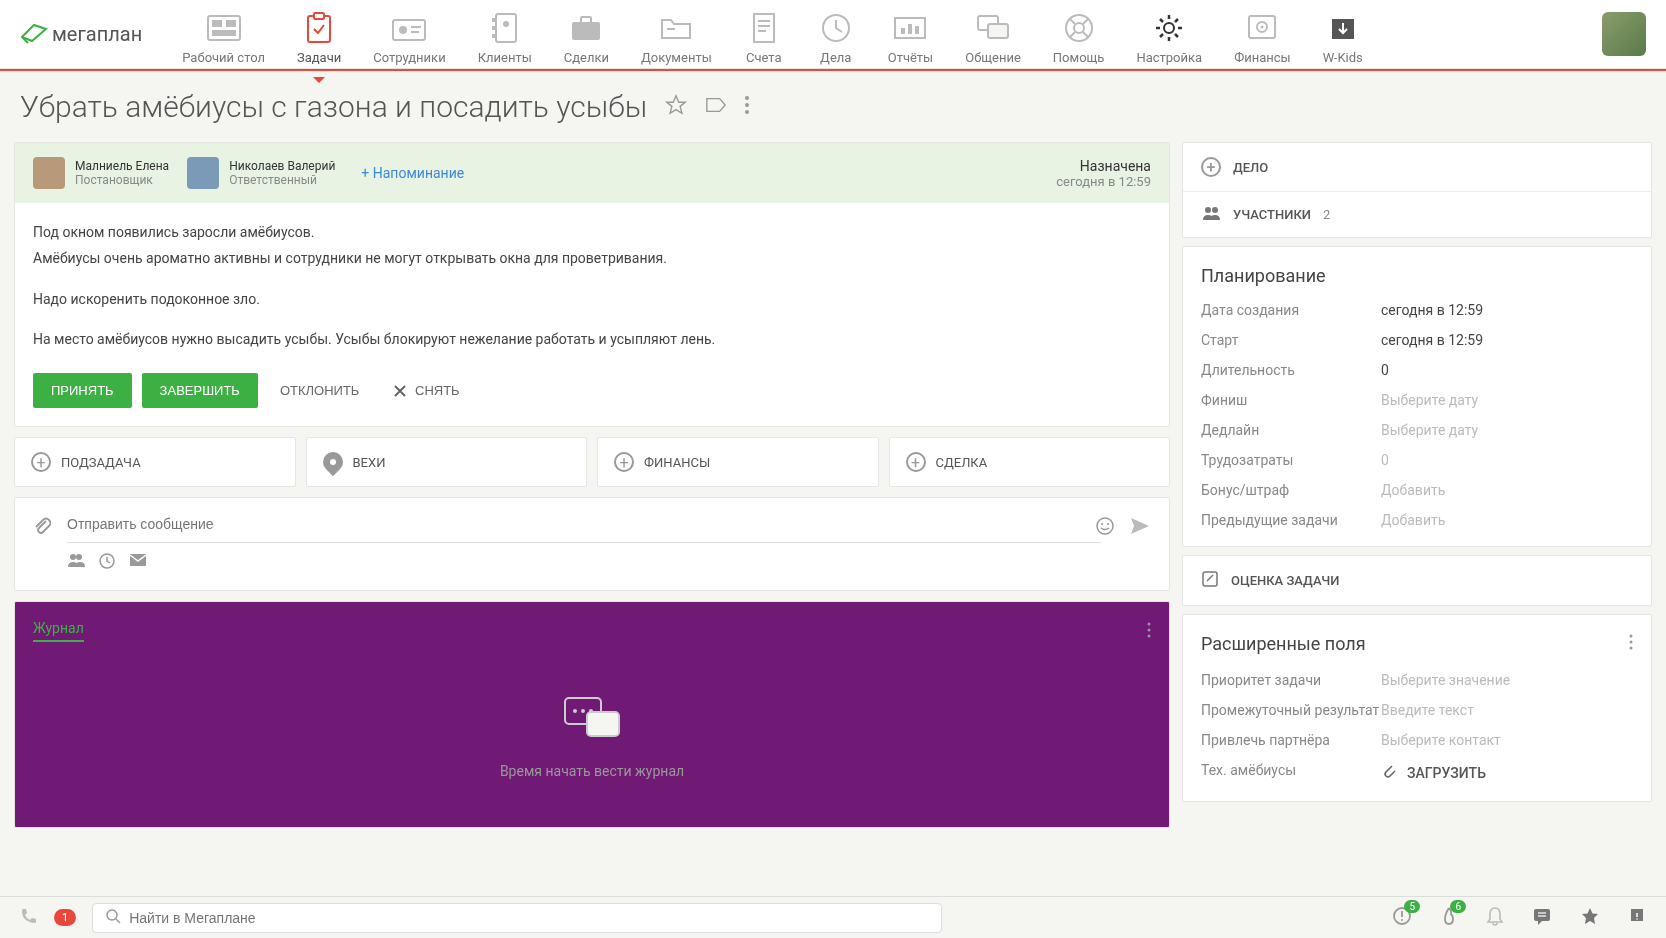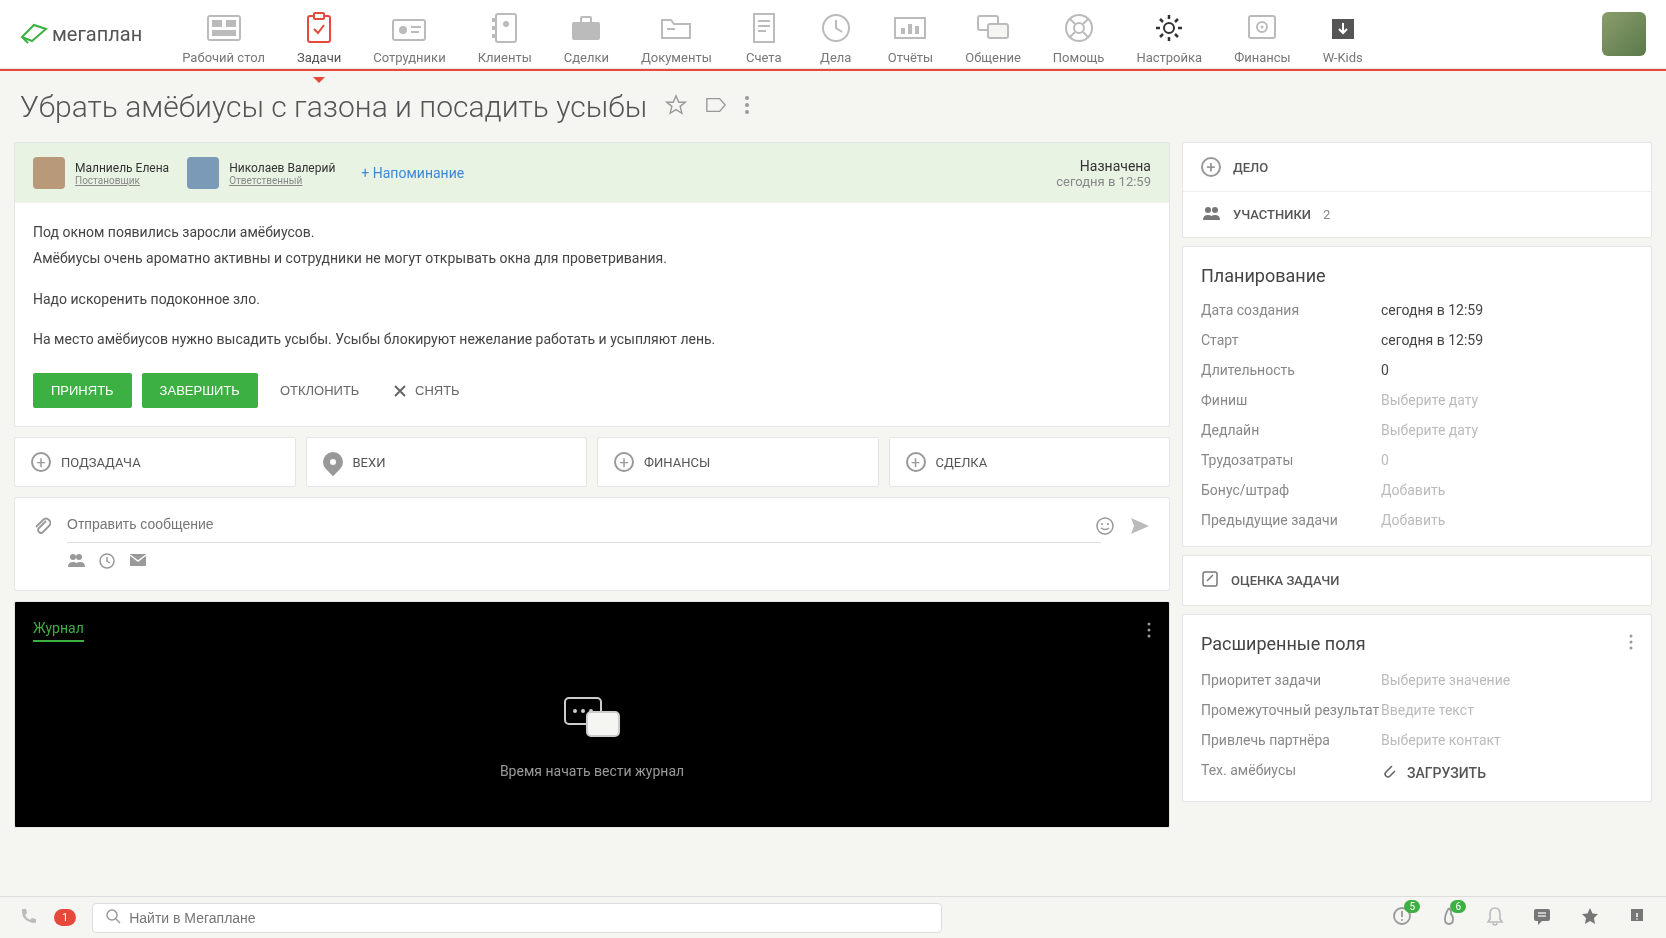--- a/index.html
+++ b/index.html
@@ -29,21 +29,21 @@
 .side-col { width: 470px; display: flex; flex-direction: column; gap: 8px; }
 
 
 .task-card { background: #fff; border: 1px solid #e5e5e5; border-radius: 2px; }
 .task-header { background: #e8f3e4; padding: 14px 18px; display: flex; align-items: center; gap: 18px; }
 .person { display: flex; align-items: center; gap: 10px; }
 .person-avatar { width: 32px; height: 32px; border-radius: 4px; background: #b89a7a; }
 .person-avatar.p2 { background: #7a9ab8; }
 .person-info { display: flex; flex-direction: column; }
 .person-name { font-size: 12px; color: #333; }
-.person-role { font-size: 10px; color: #888; text-decoration: underline; }
+.person-role { font-size: 12px; color: #888; }
 .reminder-link { color: #3b8ad8; font-size: 14px; margin-left: 8px; cursor: pointer; }
 .task-status { margin-left: auto; text-align: right; }
 .status-label { font-size: 14px; color: #333; }
 .status-time { font-size: 13px; color: #888; }
 
 .task-body { padding: 18px; color: #444; line-height: 1.6; }
 .task-body p { margin-bottom: 4px; }
 .task-body p.gap { margin-top: 18px; }
 
 .task-actions { padding: 0 18px 18px; display: flex; align-items: center; gap: 10px; }
@@ -61,21 +61,21 @@
 
 .msg-card { background: #fff; border: 1px solid #e5e5e5; padding: 18px; border-radius: 2px; }
 .msg-input-row { display: flex; align-items: center; gap: 14px; border-bottom: 1px solid #ddd; padding-bottom: 10px; margin-left: 34px; margin-right: 50px; }
 .msg-input { flex: 1; border: none; outline: none; font-size: 14px; color: #888; background: transparent; }
 .msg-icons-right { display: flex; gap: 14px; color: #999; }
 .msg-tools { display: flex; gap: 14px; color: #999; margin-top: 10px; margin-left: 34px; }
 .attach-icon { position: absolute; color: #999; }
 .msg-wrap { position: relative; }
 
 
-.journal-card { background: #000000; border: 1px solid #e5e5e5; padding: 18px; border-radius: 2px; }
+.journal-card { background: #701a75; border: 1px solid #e5e5e5; padding: 18px; border-radius: 2px; }
 .journal-head { display: flex; justify-content: space-between; align-items: center; }
 .journal-tab { color: #3cb042; font-size: 14px; border-bottom: 2px solid #3cb042; padding-bottom: 4px; }
 .journal-empty { text-align: center; padding: 50px 0 30px; color: #999; }
 .journal-empty svg { margin-bottom: 18px; }
 
 
 .side-panel { background: #fff; border: 1px solid #e5e5e5; border-radius: 2px; }
 .side-row { padding: 14px 18px; display: flex; align-items: center; gap: 12px; font-size: 13px; color: #555; cursor: pointer; font-weight: 500; }
 .side-row.bordered { border-top: 1px solid #eee; }
 .side-count { color: #888; font-weight: 400; }

